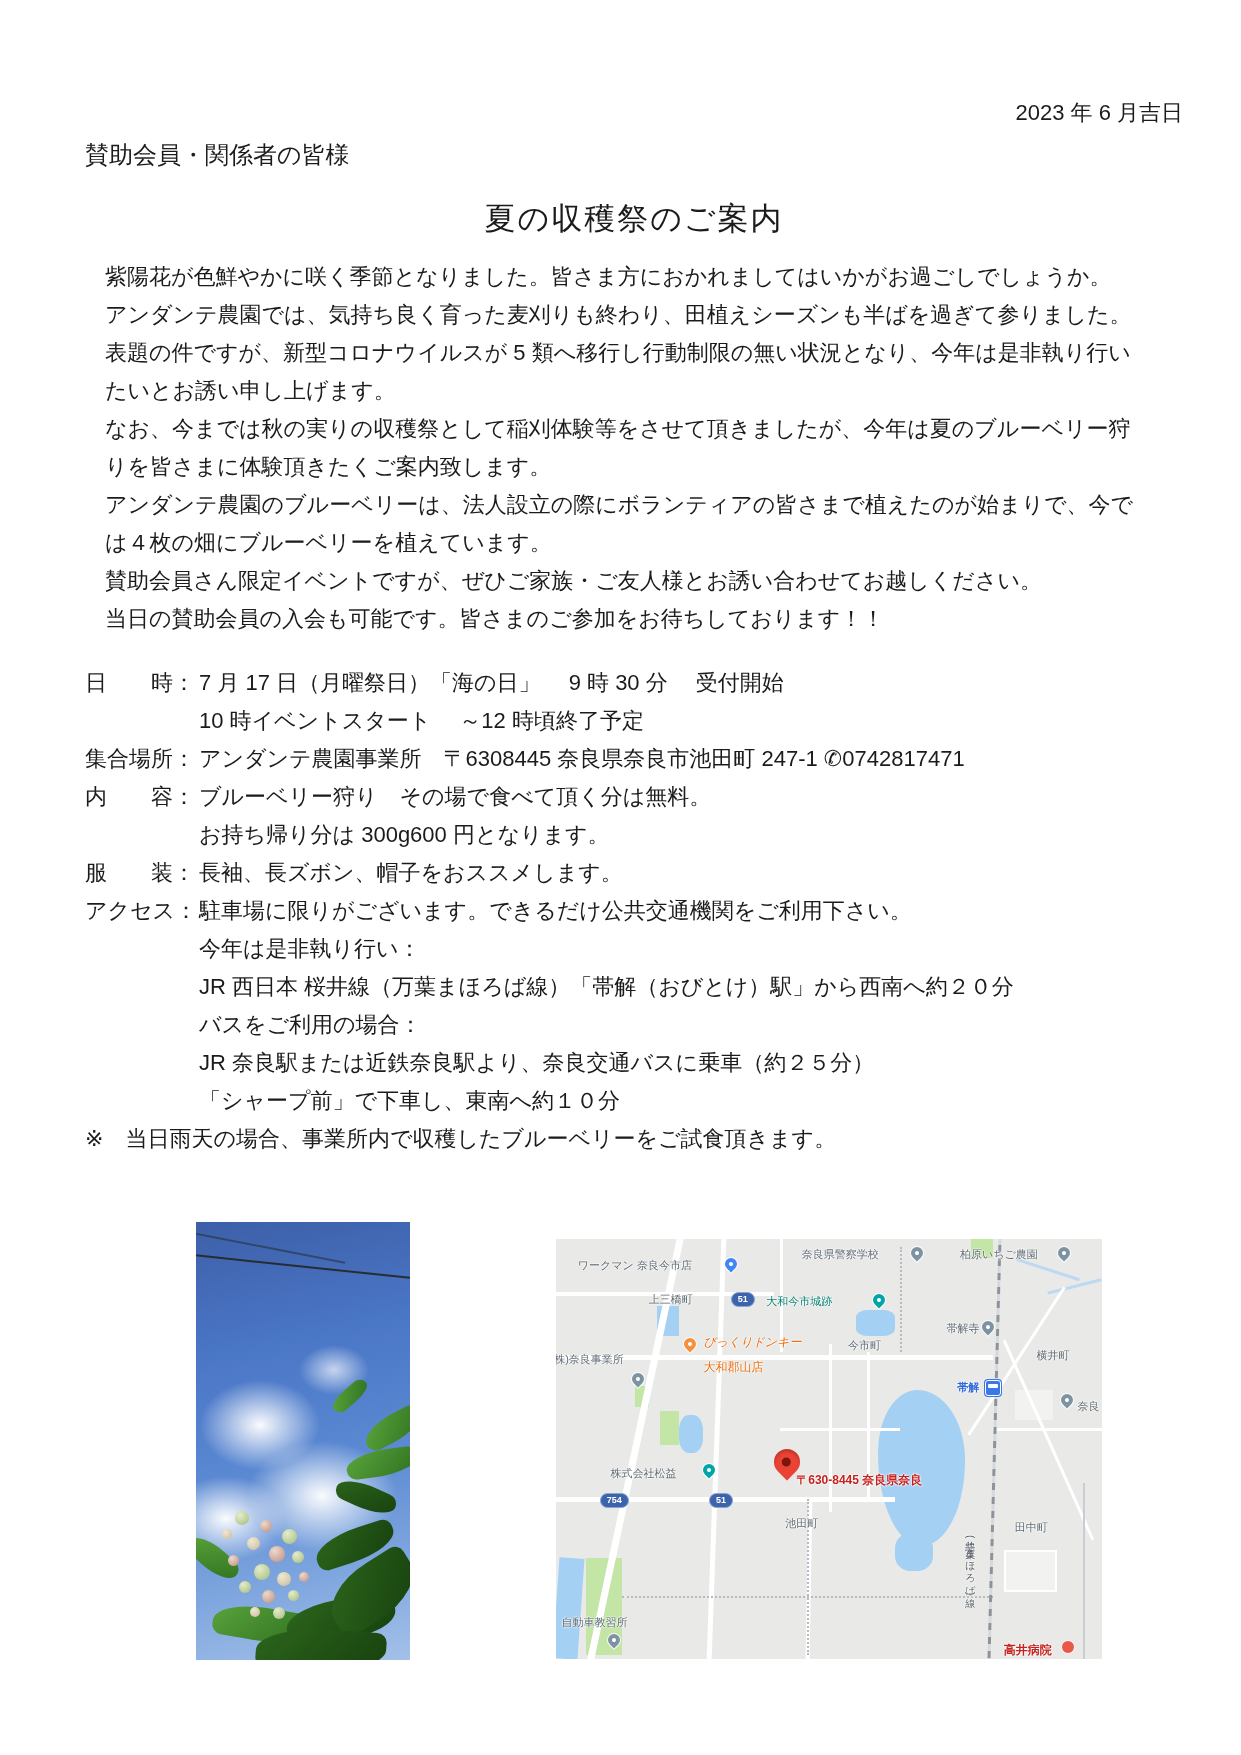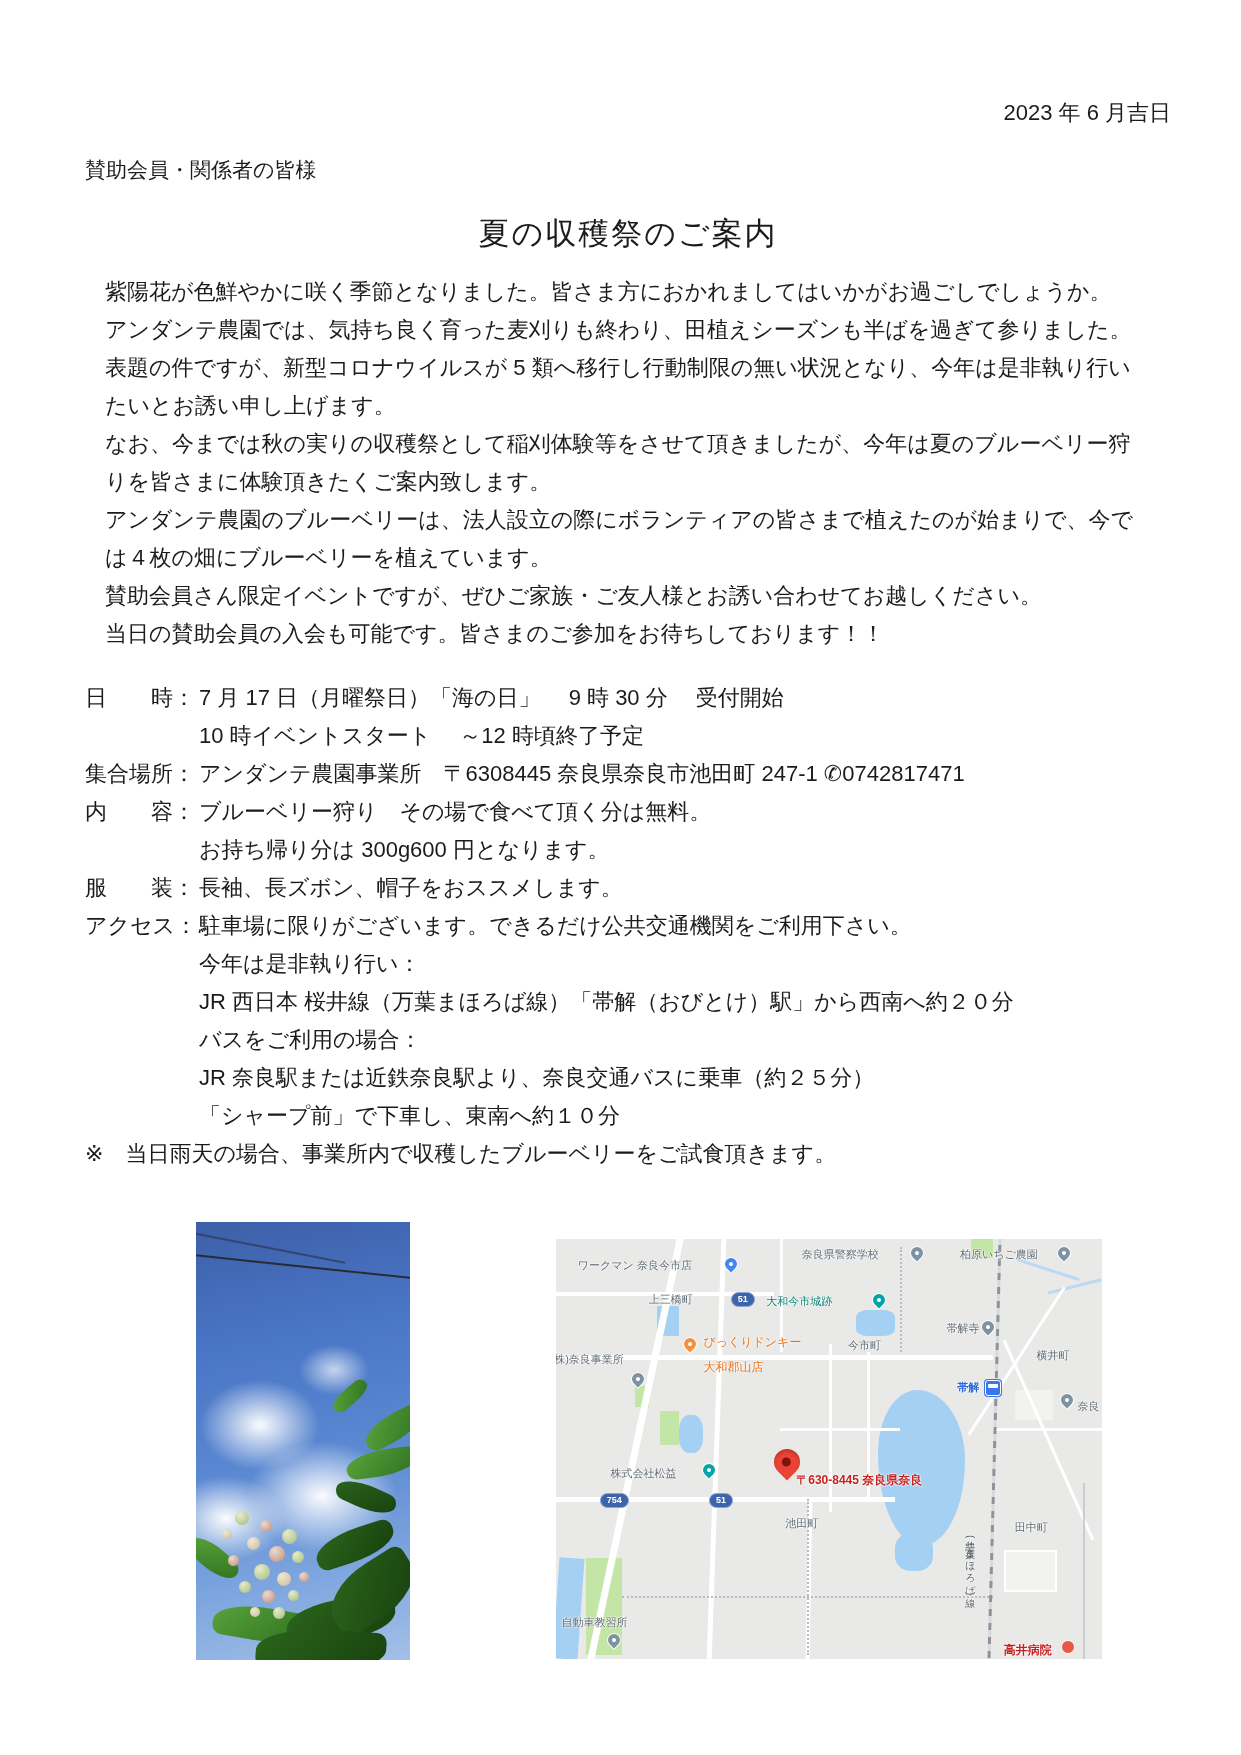--- a/index.html
+++ b/index.html
@@ -1,20 +1,20 @@
 <!DOCTYPE html>
 <html><head>
 <meta charset="utf-8">
 <style>
   html,body{margin:0;padding:0;background:#9b9b9b;}
   .page{position:relative;width:1241px;height:1755px;margin:0 auto;background:#ffffff;
         font-family:"Liberation Sans","DejaVu Sans",sans-serif;color:#1b1b1b;overflow:hidden;}
-  .content{position:absolute;left:85px;right:70px;top:96px;}
+  .content{position:absolute;left:85px;right:58px;top:96px;}
   .date{text-align:right;font-size:22px;line-height:34px;}
-  .salutation{font-size:21px;line-height:34px;margin-top:23px;}
+  .salutation{font-size:24px;line-height:34px;margin-top:8px;}
   .title{text-align:center;font-size:31px;font-weight:normal;letter-spacing:2px;margin:26px 0 18px 0;}
   .bline{font-size:22px;line-height:38px;margin-left:20px;}
   .details{margin-top:26px;}
   .drow{display:flex;font-size:22px;line-height:38px;}
   .dlabel{width:114px;flex:none;white-space:pre;}
   .dlines{flex:1;}
   .note{font-size:22px;line-height:38px;}
   .phone-glyph{font-size:22px;}
 
   
@@ -218,21 +218,21 @@
       <div class="redcircle" style="left:92.5%;top:95.5%;"></div>
 
       <div class="mlabel" style="left:4%;top:4.5%;">ワークマン 奈良今市店</div>
       <div class="mlabel" style="left:45%;top:2%;">奈良県警察学校</div>
       <div class="mlabel" style="left:74%;top:2%;">柏原いちご農園</div>
       <div class="mlabel" style="left:17%;top:12.5%;">上三橋町</div>
       <div class="mlabel teal" style="left:38.5%;top:13%;">大和今市城跡</div>
       <div class="mlabel" style="left:88%;top:26%;">横井町</div>
       <div class="mlabel" style="left:71.5%;top:19.5%;">帯解寺</div>
       <div class="mlabel" style="left:95.5%;top:38%;">奈良</div>
-      <div class="mlabel orange" style="left:27%;top:22.5%;font-size:12px;">びっくりドンキー</div>
+      <div class="mlabel orange" style="left:27%;top:22.5%;font-size:12px;font-style:italic;">びっくりドンキー</div>
       <div class="mlabel orange" style="left:27%;top:28.5%;font-size:12px;">大和郡山店</div>
       <div class="mlabel" style="left:-1%;top:27%;">(株)奈良事業所</div>
       <div class="mlabel" style="left:53.5%;top:23.5%;">今市町</div>
       <div class="mlabel blue" style="left:73.5%;top:33.5%;">帯解</div>
       <div class="mlabel" style="left:10%;top:54%;">株式会社松益</div>
       <div class="mlabel red" style="left:44%;top:55.5%;">〒630-8445 奈良県奈良</div>
       <div class="mlabel" style="left:42%;top:66%;">池田町</div>
       <div class="mlabel" style="left:84%;top:67%;">田中町</div>
       <div class="mlabel" style="left:1%;top:89.5%;">自動車教習所</div>
       <div class="mlabel vert" style="left:74.5%;top:70%;height:30%;overflow:hidden;">井線(万葉まほろば線)</div>

